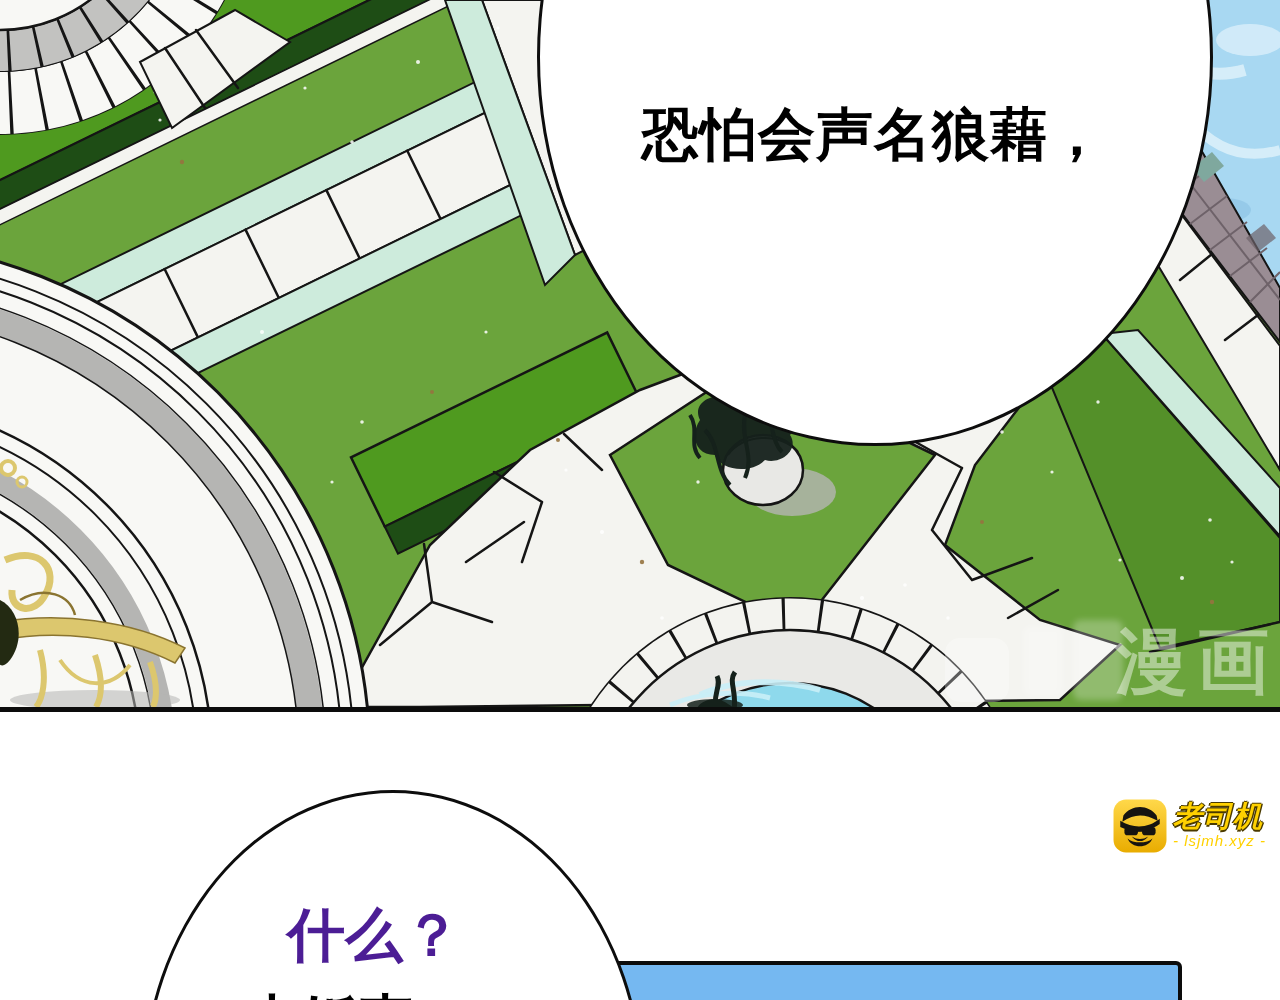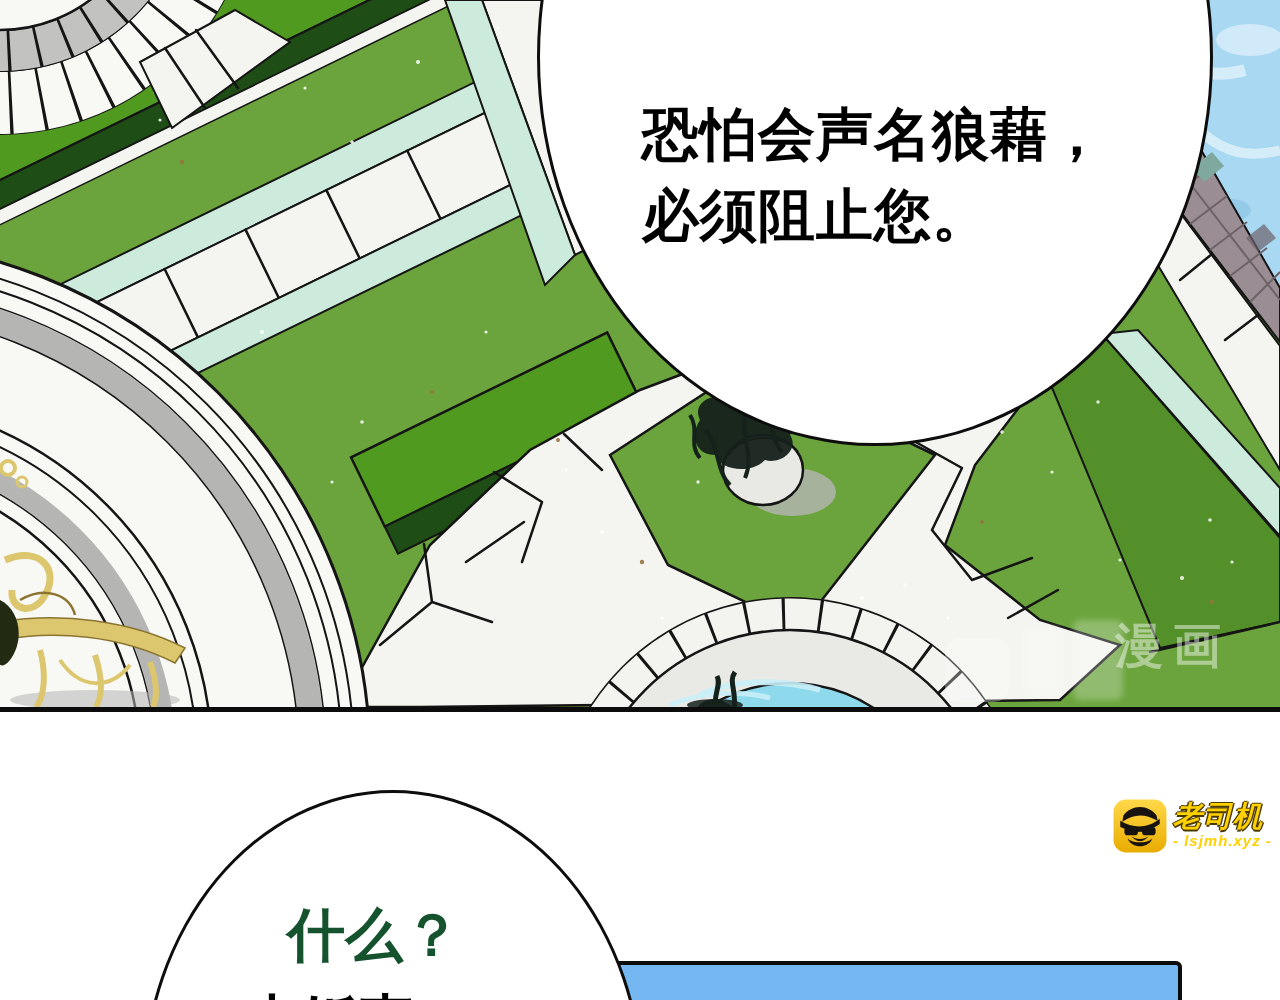--- a/index.html
+++ b/index.html
@@ -25,42 +25,42 @@
   .ol25{stroke:#151515;stroke-width:2.5;}
   .ol3{stroke:#151515;stroke-width:3;}
   .nf{fill:none;}
   .jl{stroke:#151515;stroke-width:2.5;fill:none;stroke-linecap:round;}
   
   .bubble{position:absolute;background:#ffffff;border:3.5px solid var(--bubbleStroke);border-radius:50%;}
   .bubble-top{left:537px;top:-332px;width:670px;height:772px;z-index:5;}
   .bubble-top-text{position:absolute;left:642px;top:70px;z-index:6;color:#000;
        font-size:57px;line-height:81px;font-weight:600;letter-spacing:1px;white-space:nowrap;margin-top:24px;}
   .bubble-bottom{left:142px;top:790px;width:496px;height:600px;z-index:5;}
-  .bb-line1{position:absolute;left:287px;top:897px;z-index:6;font-size:58px;font-weight:600;color:#14532d;white-space:nowrap;}
+  .bb-line1{position:absolute;left:287px;top:897px;z-index:6;font-size:58px;font-weight:600;color:#4c1d95;white-space:nowrap;}
   .bb-line2{position:absolute;left:243px;top:984px;z-index:6;font-size:58px;font-weight:600;color:#000;white-space:nowrap;}
   
   .blue-panel{position:absolute;left:604px;top:961px;width:570px;height:45px;z-index:2;
        background:var(--bluePanel);border:4px solid #0c0c0c;border-radius:6px 6px 0 0;}
   
   .watermark{position:absolute;left:945px;top:612px;width:330px;height:96px;z-index:3;pointer-events:none;}
   .wm-square{position:absolute;left:0;top:26px;width:64px;height:64px;border-radius:15px;
        background:rgba(255,255,255,0.30);}
   .wm-blob{position:absolute;background:rgba(255,255,255,0.26);filter:blur(3px);border-radius:8px;}
   .wm-b1{left:78px;top:14px;width:40px;height:70px;}
   .wm-b2{left:128px;top:8px;width:50px;height:80px;}
-  .wm-text{position:absolute;left:170px;top:2px;font-size:48px;font-weight:700;
+  .wm-text{position:absolute;left:170px;top:2px;font-size:72px;font-weight:700;
        letter-spacing:10px;color:var(--wmColor);white-space:nowrap;}
   
   .logo{position:absolute;left:1113px;top:799px;display:flex;align-items:flex-start;z-index:7;}
   .logo-icon{width:54px;height:54px;}
   .logo-texts{margin-left:6px;padding-top:2px;}
   .logo-title{font-size:29px;font-weight:800;font-style:italic;color:var(--logoYellow);
        letter-spacing:1px;line-height:30px;
        text-shadow:-1.5px 0 #4a3a00,1.5px 0 #4a3a00,0 -1.5px #4a3a00,0 1.5px #4a3a00;}
-  .logo-sub{font-size:15px;font-weight:700;font-style:italic;color:var(--logoYellow);
+  .logo-sub{font-size:15px;font-weight:400;font-style:italic;color:var(--logoYellow);
        letter-spacing:1px;margin-top:1px;
        text-shadow:-1px 0 #fff,1px 0 #fff,0 -1px #fff,0 1px #fff;}
 </style>
 </head>
 <body>
 
 <div class="stage">
 
   <div class="panel">
     <svg viewBox="0 0 1280 707">
@@ -224,21 +224,20 @@
     <div class="watermark">
       <div class="wm-square"></div>
       <div class="wm-blob wm-b1"></div>
       <div class="wm-blob wm-b2"></div>
       <span class="wm-text">漫画</span>
     </div>
 
     <div class="bubble bubble-top"></div>
     <div class="bubble-top-text">
       <div>恐怕会声名狼藉，</div>
-      <div>必须阻止您。</div>
     </div>
   </div>
 
   <div class="blue-panel"></div>
 
   <div class="bubble bubble-bottom"></div>
   <div class="bb-line1">什么？</div>
   <div class="bb-line2">未婚妻？</div>
 
   <div class="logo">

